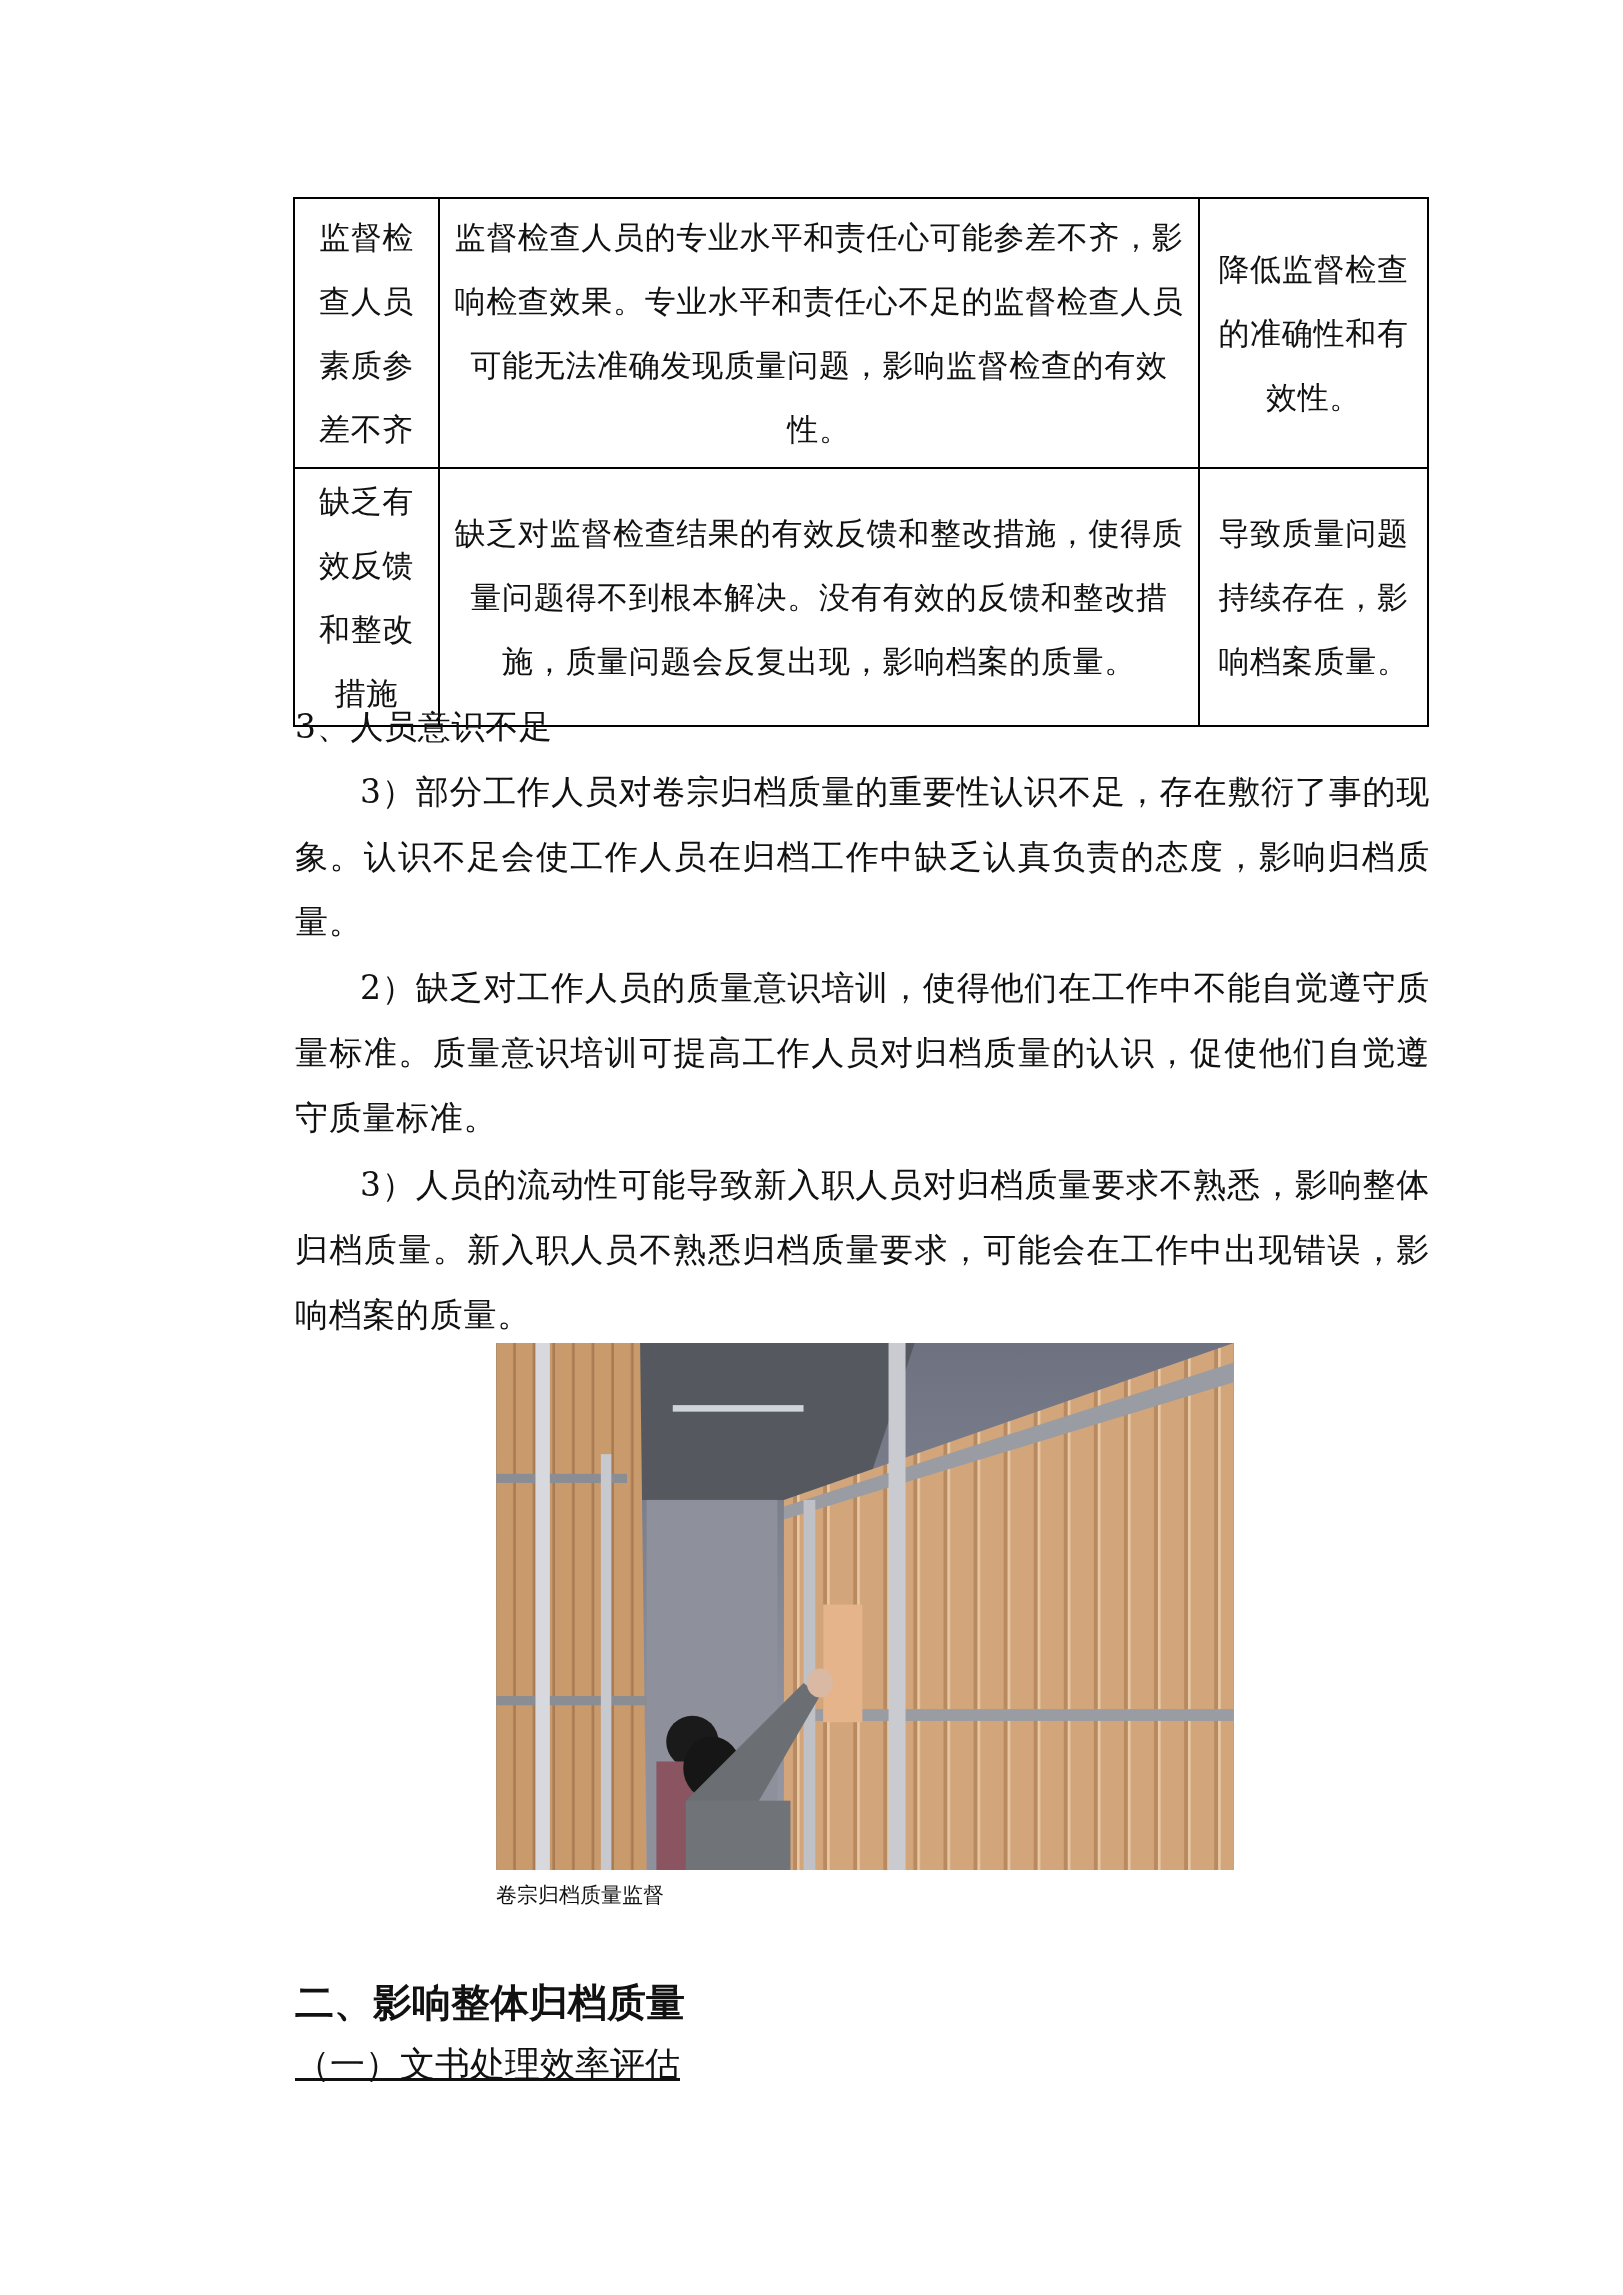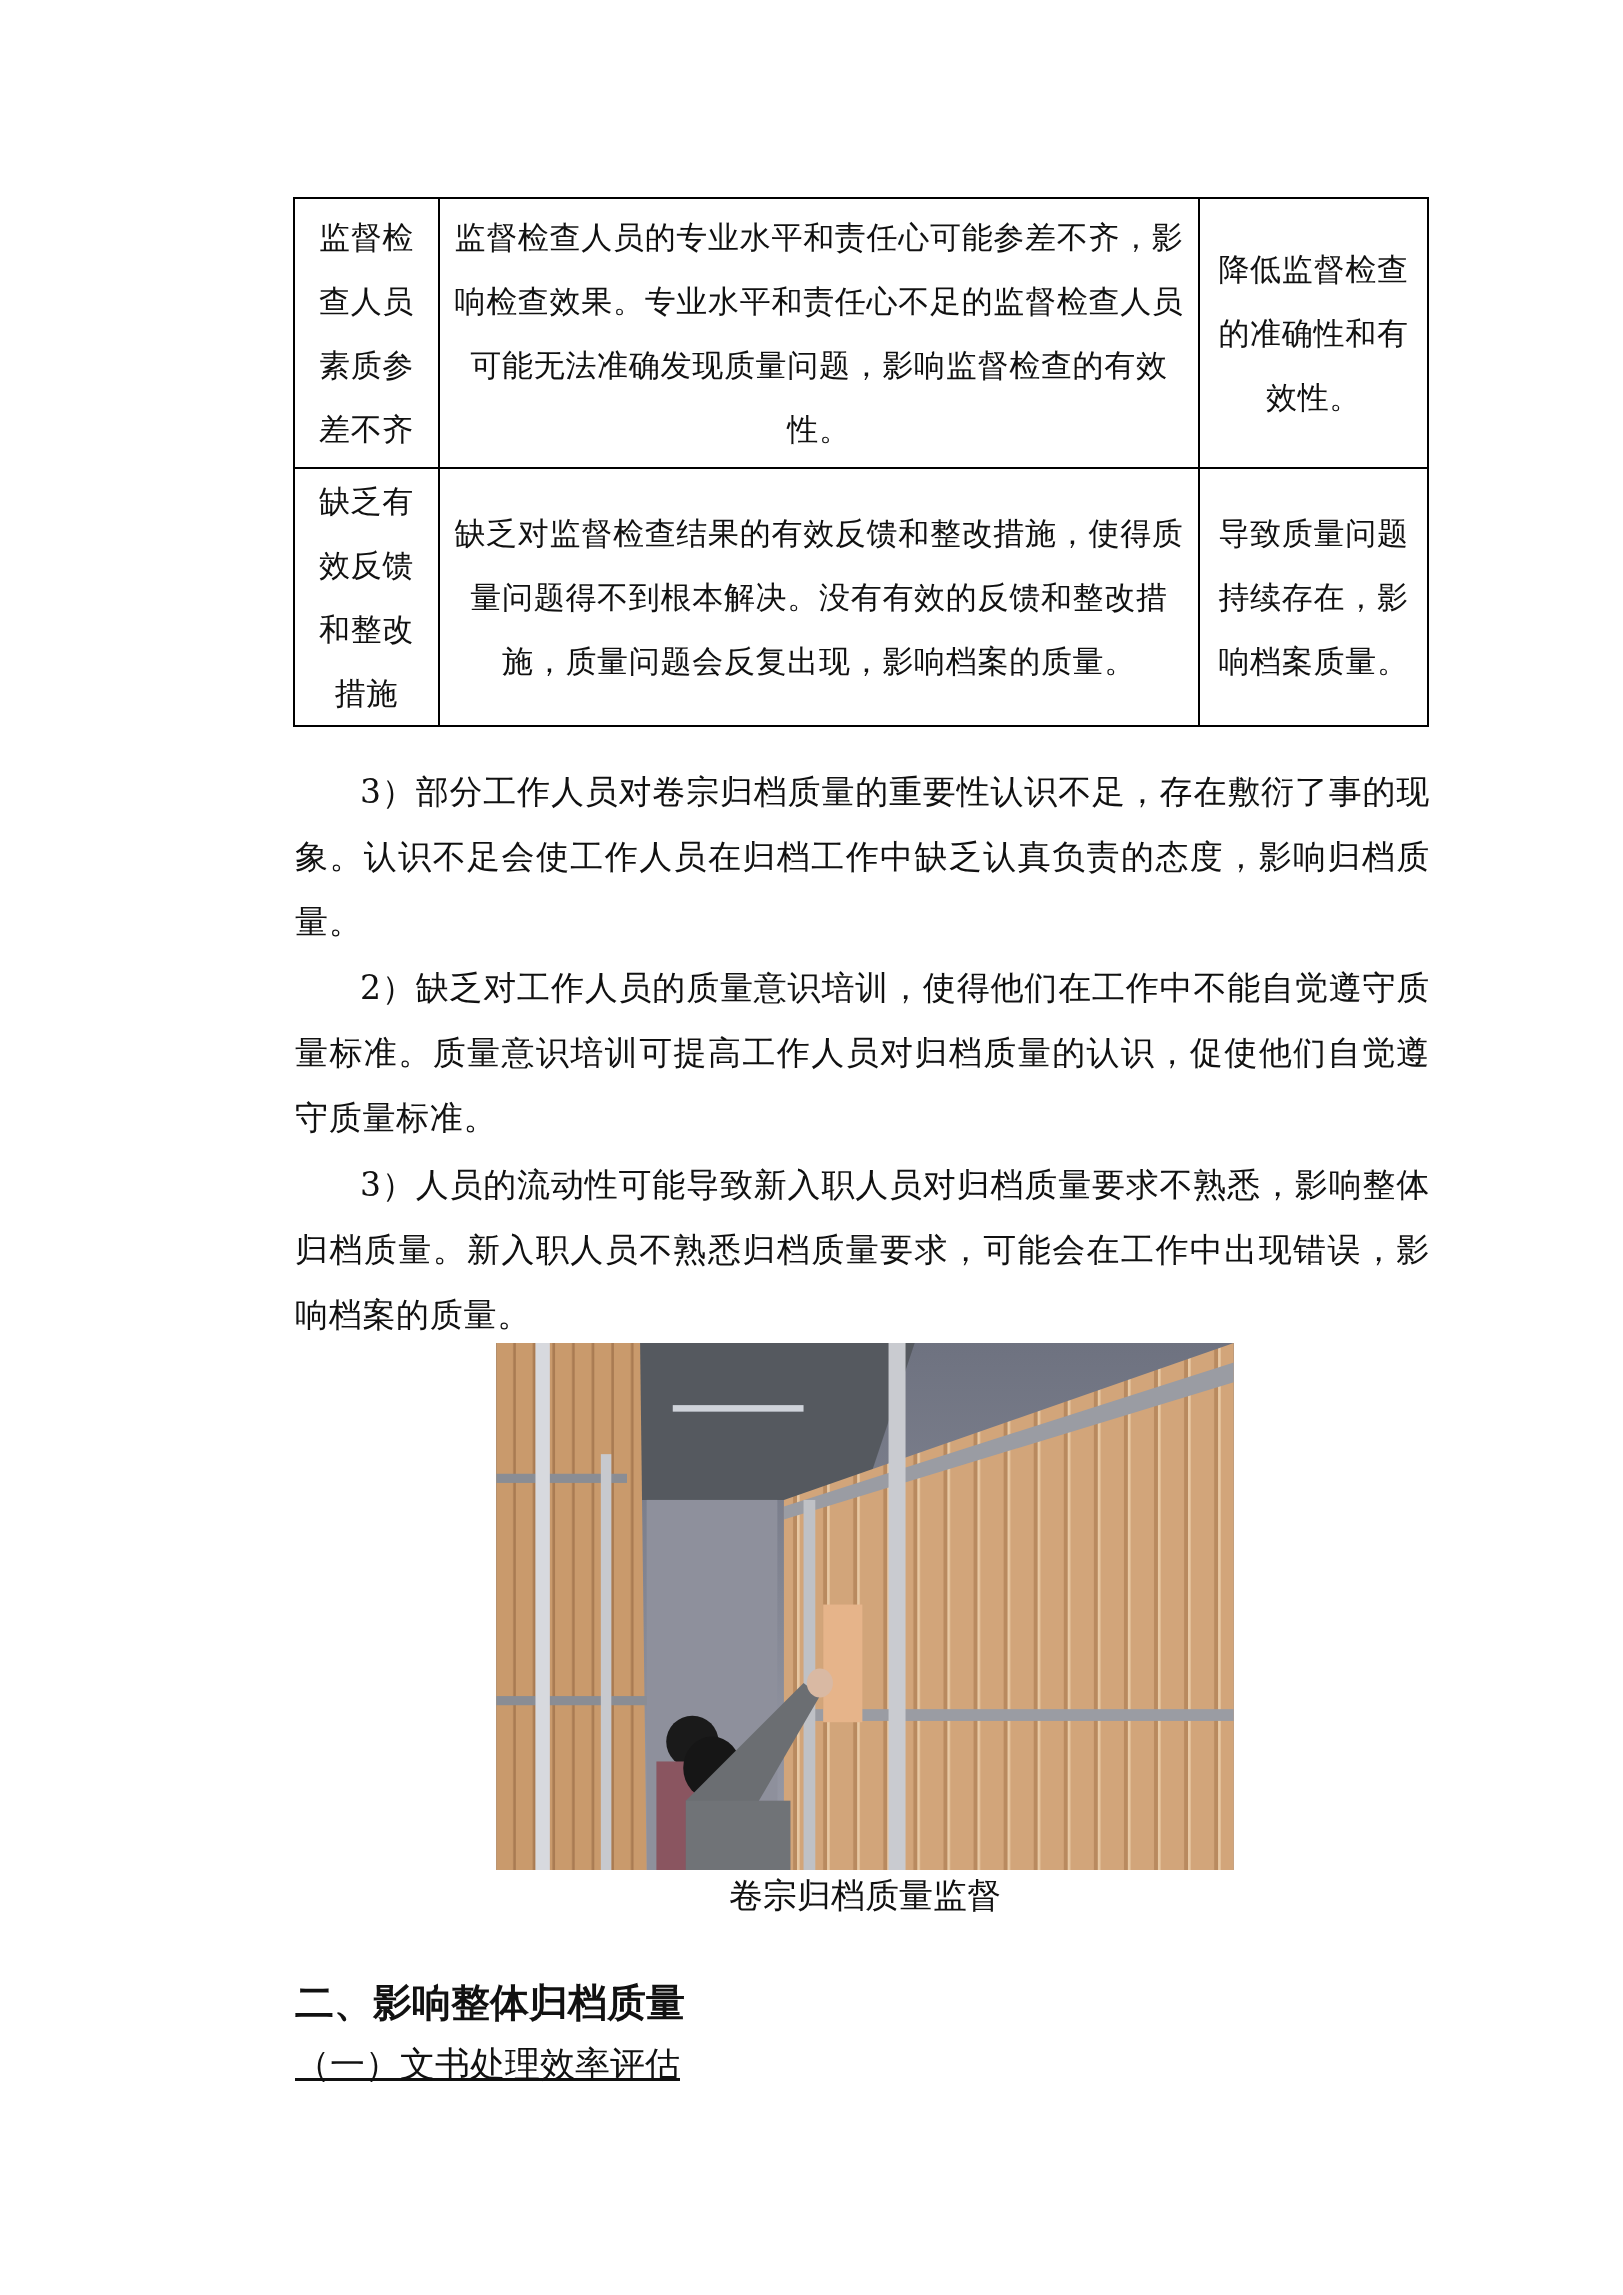--- a/index.html
+++ b/index.html
@@ -32,21 +32,21 @@
     letter-spacing: 0.7px;
   }
   .indent { text-indent: 65px; }
 
   .photo {
     position: absolute; left: 448px; top: 1343px; width: 738px; height: 527px;
     overflow: hidden; background: #c8a070;
   }
   .caption {
     position: absolute; left: 448px; width: 738px; top: 1869px;
-    text-align: center; font-size: 34px; line-height: 52px;
+    font-size: 21px; line-height: 52px;
   }
   .h1 {
     position: absolute; left: 247px; top: 1973px; font-size: 39px; font-weight: bold;
     font-family: "DejaVu Sans", "Liberation Sans", sans-serif; line-height: 59px;
   }
   .h2 {
     position: absolute; left: 247px; top: 2035px; font-size: 35px; line-height: 59px; text-decoration: underline;
   }
 </style>
 </head>
@@ -67,20 +67,21 @@
       <td style="padding:0 11.8px;">降低监督检查的准确性和有效性。</td>
     </tr>
     <tr class="r2">
       <td style="padding:0 9.2px;">缺乏有效反馈和整改措施</td>
       <td>缺乏对监督检查结果的有效反馈和整改措施，使得质量问题得不到根本解决。没有有效的反馈和整改措施，质量问题会反复出现，影响档案的质量。</td>
       <td style="padding:0 11.8px;">导致质量问题持续存在，影响档案质量。</td>
     </tr>
   </tbody>
     </table>
 
+  <div class="para" style="top:694px;">3、人员意识不足</div>
   <div class="para indent" style="top:759px;">3）部分工作人员对卷宗归档质量的重要性认识不足，存在敷衍了事的现象。认识不足会使工作人员在归档工作中缺乏认真负责的态度，影响归档质量。</div>
   <div class="para indent" style="top:955px;">2）缺乏对工作人员的质量意识培训，使得他们在工作中不能自觉遵守质量标准。质量意识培训可提高工作人员对归档质量的认识，促使他们自觉遵守质量标准。</div>
   <div class="para indent" style="top:1152px;">3）人员的流动性可能导致新入职人员对归档质量要求不熟悉，影响整体归档质量。新入职人员不熟悉归档质量要求，可能会在工作中出现错误，影响档案的质量。</div>
 
   <div class="photo">
     <svg width="738" height="527" viewBox="0 0 1128 806" xmlns="http://www.w3.org/2000/svg">
       <defs>
         <linearGradient id="wall" x1="0" y1="0" x2="0" y2="1">
           <stop offset="0" stop-color="#6e7280"></stop>
           <stop offset="1" stop-color="#9a9ca8"></stop>

